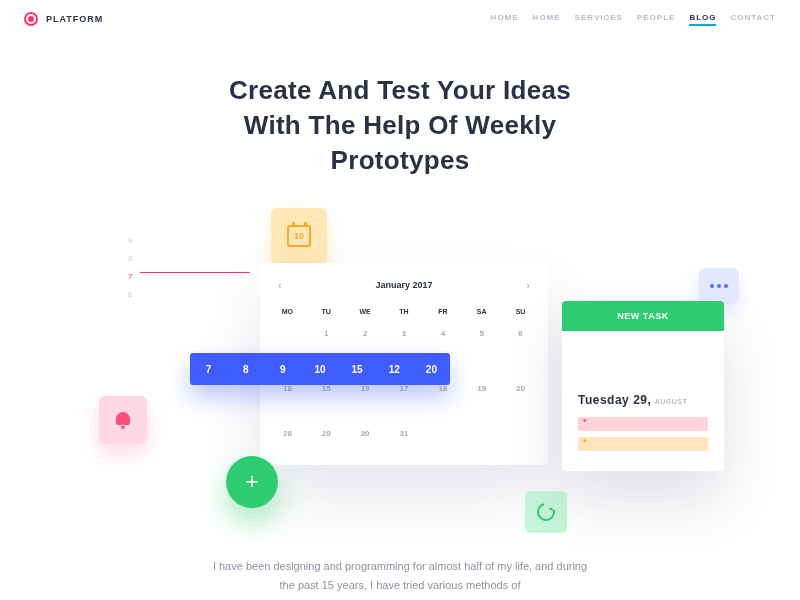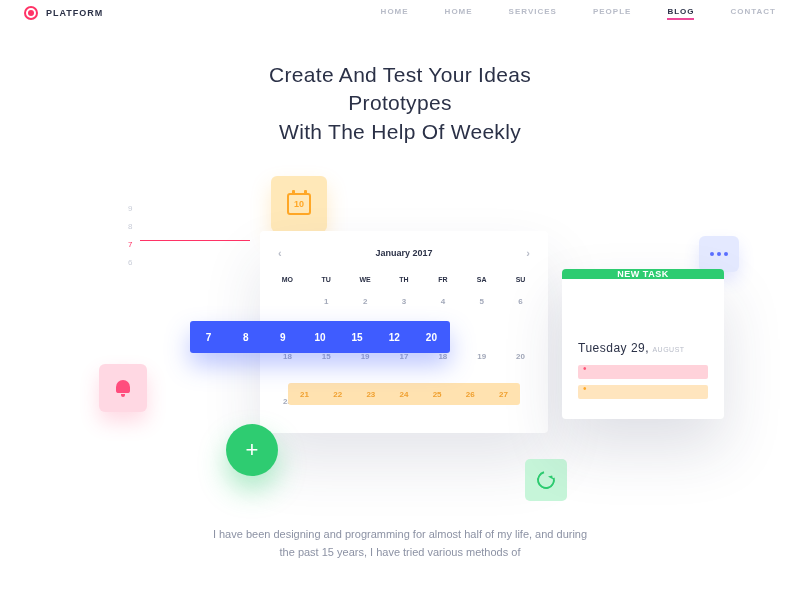--- a/index.html
+++ b/index.html
@@ -1,25 +1,25 @@
 <!DOCTYPE html>
 <html><head>
 <meta charset="utf-8">
 <style>
 *{margin:0;padding:0;box-sizing:border-box}
 body{font-family:-apple-system,BlinkMacSystemFont,sans-serif;background:#fff;color:#2b3147;width:800px;height:600px;overflow:hidden;position:relative}
-.header{display:flex;justify-content:space-between;align-items:center;padding:6px 24px}
+.header{display:flex;justify-content:space-between;align-items:center;padding:12px 24px}
 .logo{display:flex;align-items:center;gap:8px}
 .logo-icon{width:14px;height:14px;border-radius:50%;border:2px solid #ff3366;position:relative}
 .logo-icon::after{content:"";position:absolute;inset:2px;background:#ff3366;border-radius:50%}
 .logo-text{font-size:9px;font-weight:700;letter-spacing:1px;color:#2b3147}
-.nav{display:flex;gap:36px}
+.nav{display:flex;gap:14px}
 .nav-item{font-size:8px;letter-spacing:1px;color:#b8bcc8;font-weight:600;cursor:pointer}
-.nav-item.active{color:#2b3147;border-bottom:2px solid #ec4899;padding-bottom:2px}
-.hero-title{text-align:center;font-size:21px;font-weight:400;color:#2b3147;line-height:1.35;margin-top:35px;letter-spacing:.3px}
+.nav-item.active{color:#2b3147;border-bottom:2px solid #0ea5e9;padding-bottom:2px}
+.hero-title{text-align:center;font-size:26px;font-weight:700;color:#2b3147;line-height:1.35;margin-top:35px;letter-spacing:.3px}
 .canvas{position:relative;width:100%;height:380px;margin-top:30px}
 
 .cal-icon-card{position:absolute;left:271px;top:0;width:56px;height:56px;background:#ffe8b8;border-radius:6px;display:flex;align-items:center;justify-content:center;box-shadow:0 10px 20px rgba(255,180,50,.25)}
 .cal-icon{width:24px;height:22px;border:2px solid #ffa726;border-radius:3px;position:relative}
 .cal-icon::before{content:"";position:absolute;top:-5px;left:3px;width:3px;height:5px;background:#ffa726;border-radius:1px;box-shadow:12px 0 0 #ffa726}
 .cal-icon::after{content:"10";position:absolute;top:4px;left:0;right:0;text-align:center;font-size:9px;font-weight:700;color:#ffa726}
 
 .calendar{position:absolute;left:260px;top:55px;width:288px;background:#fff;border-radius:4px;box-shadow:0 30px 60px rgba(40,50,90,.12);padding:16px 0 20px}
 .cal-header{display:flex;justify-content:space-between;align-items:center;padding:0 18px 10px;font-size:9px;font-weight:700;color:#2b3147}
 .chev{color:#b8bcc8;cursor:pointer;font-size:11px}
@@ -45,23 +45,23 @@
 .plus{color:#fff;font-size:22px;font-weight:300}
 
 .refresh-card{position:absolute;left:525px;top:283px;width:42px;height:42px;background:#c6f5d9;border-radius:5px;display:flex;align-items:center;justify-content:center}
 .refresh{width:18px;height:18px;border:2.5px solid #2ecc71;border-radius:50%;border-top-color:transparent;transform:rotate(30deg);position:relative}
 .refresh::after{content:"";position:absolute;top:-3px;right:1px;border:3px solid transparent;border-bottom-color:#2ecc71}
 
 .chat-card{position:absolute;left:699px;top:60px;width:40px;height:36px;background:#e4e9ff;border-radius:6px;display:flex;align-items:center;justify-content:center;gap:3px;box-shadow:0 8px 16px rgba(80,100,255,.15)}
 .dot{width:4px;height:4px;border-radius:50%;background:#5b6fff}
 
 .task-panel{position:absolute;left:562px;top:93px;width:162px;background:#fff;border-radius:4px;box-shadow:0 30px 60px rgba(40,50,90,.15);padding:0 0 14px;z-index:3}
-.new-task{background:#2ecc71;color:#fff;font-size:9px;font-weight:700;letter-spacing:.5px;text-align:center;border-radius:4px 4px 0 0}
+.new-task{background:#2ecc71;color:#fff;font-size:9px;font-weight:700;letter-spacing:.5px;text-align:center;padding:10px;border-radius:4px 4px 0 0}
 .task-date{font-size:12px;font-weight:700;color:#2b3147;padding:62px 16px 4px}
-.task-date span{font-size:7px;color:#b8bcc8;font-weight:400;letter-spacing:.5px}
+.task-date span{font-size:7px;color:#b8bcc8;font-weight:700;letter-spacing:.5px}
 .task-bar{margin:6px 16px;height:14px;border-radius:2px;position:relative}
 .task-bar::before{content:"•";position:absolute;left:5px;top:-2px;font-size:10px}
 .tb1{background:#ffd2da}.tb1::before{color:#ff5577}
 .tb2{background:#ffe5be}.tb2::before{color:#ffa726}
 
 .doc-icon{position:absolute;left:689px;top:155px;width:26px;height:32px;background:#e4e9ff;border-radius:2px}
 .doc-icon::after{content:"";position:absolute;top:0;right:0;border:6px solid #3f5cff;border-top-color:transparent;border-right-color:transparent}
 
 .body-text{position:absolute;bottom:-6px;left:50%;transform:translateX(-50%);width:390px;text-align:center;font-size:11px;line-height:1.7;color:#8c92a4}
 </style>
@@ -78,22 +78,22 @@
     <div class="nav-item">HOME</div>
     <div class="nav-item">SERVICES</div>
     <div class="nav-item">PEOPLE</div>
     <div class="nav-item active">BLOG</div>
     <div class="nav-item">CONTACT</div>
   </div>
 </div>
 
 <h1 class="hero-title">
   <div>Create And Test Your Ideas</div>
+  <div>With The Help Of Weekly</div>
   <div>Prototypes</div>
-  <div>With The Help Of Weekly</div>
 </h1>
 
 <div class="canvas">
 
   <div class="axis">
     <div>9</div>
     <div>8</div>
     <div class="hl">7</div>
     <div>6</div>
   </div>
@@ -152,29 +152,20 @@
   <div class="week-highlight">
     <div>7</div>
       <div>8</div>
       <div>9</div>
       <div>10</div>
       <div>15</div>
       <div>12</div>
       <div>20</div>
   </div>
 
-  <div class="week-orange">
-    <div>21</div>
-      <div>22</div>
-      <div>23</div>
-      <div>24</div>
-      <div>25</div>
-      <div>26</div>
-      <div>27</div>
-  </div>
 
   <div class="bell-card">
     <div class="bell"></div>
   </div>
 
   <div class="fab">
     <div class="plus">+</div>
   </div>
 
   <div class="refresh-card">

